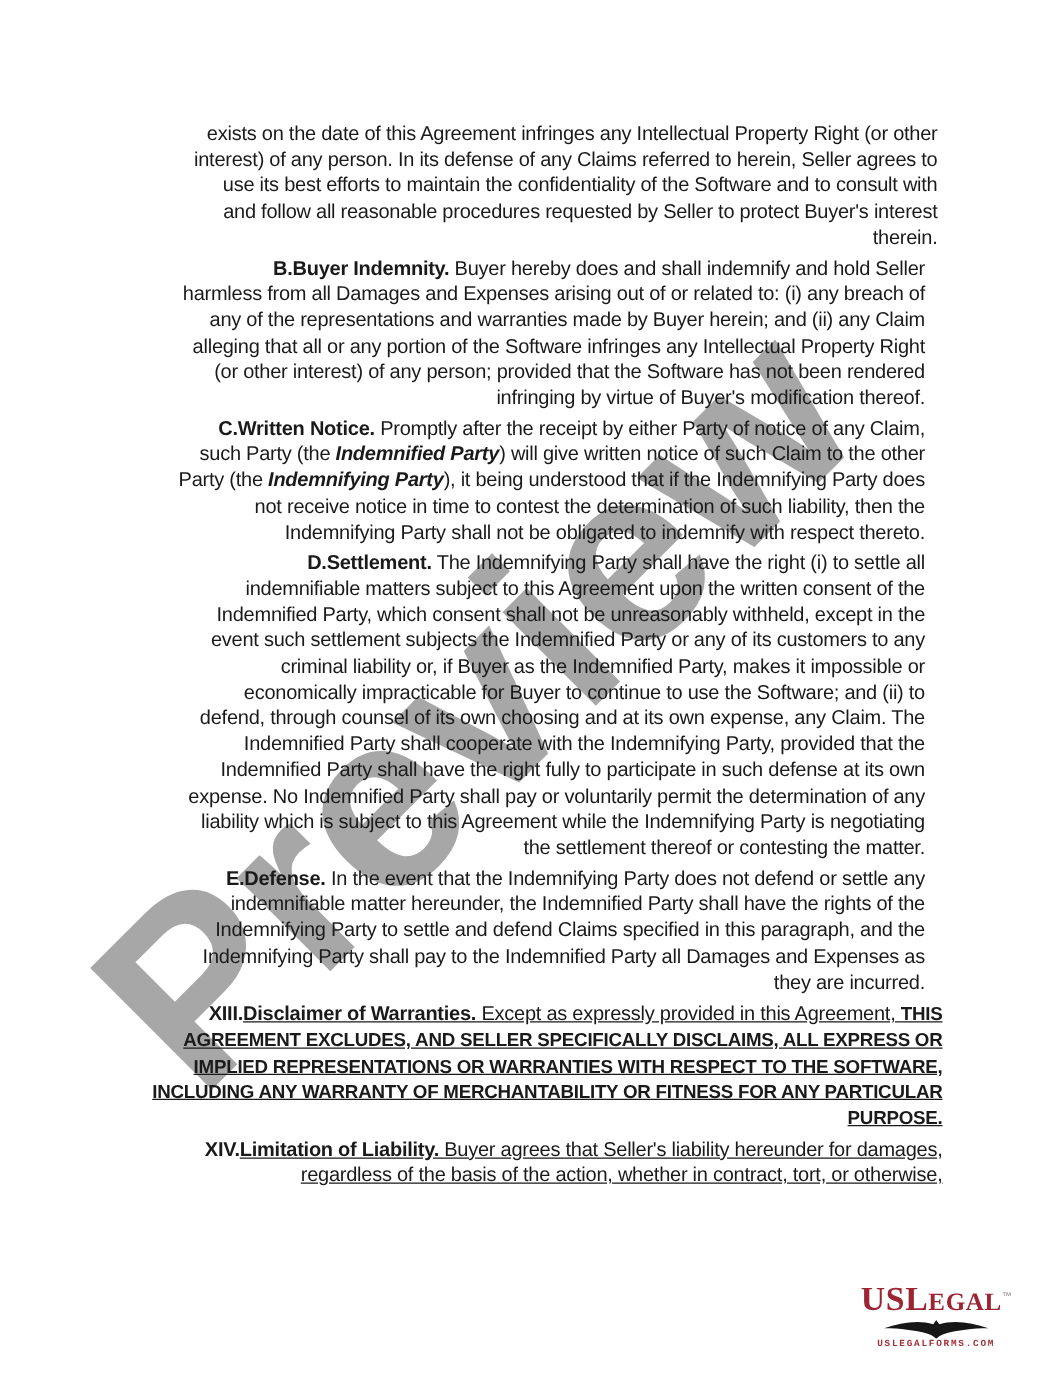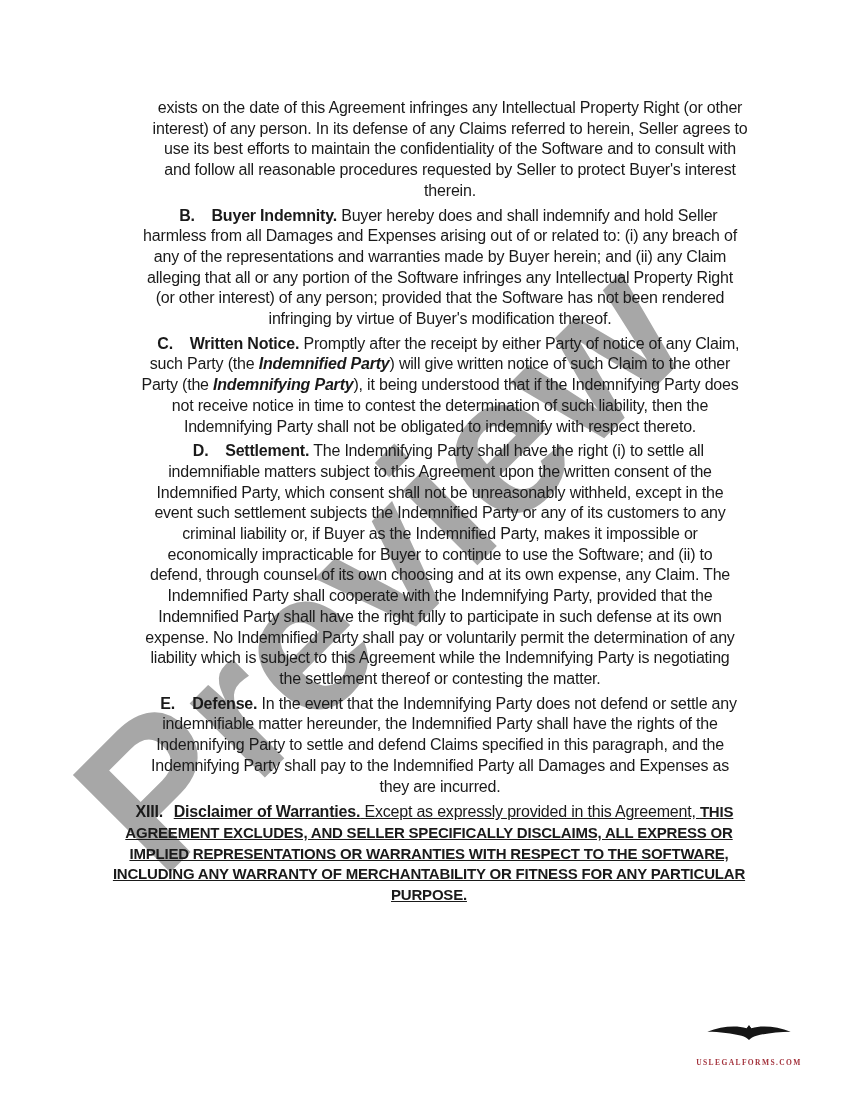--- a/index.html
+++ b/index.html
@@ -33,21 +33,21 @@
     left:100px;top:0;
     width:650px;
     padding-top:98px;
     z-index:2;
   }
   .para{
     margin:0 0 4px 0;
     font-size:16px;
     line-height:20.7px;
     letter-spacing:-0.2px;
-    text-align:center;
+    text-align:right;
   }
   .para.continuation{margin-left:50px;width:600px;}
   .para.lettered{margin-left:40px;width:600px;}
   .para.roman{margin-left:4px;width:650px;margin-top:5px;text-decoration:underline;}
   .plabel{
     display:inline-block;
     width:49px;
     font-weight:bold;
   }
   .s-normal{font-weight:normal;font-style:normal;}
@@ -70,22 +70,22 @@
   }
   .brand-big{font-size:27px;font-weight:bold;letter-spacing:0.5px;}
   .brand-small{font-size:20px;font-weight:bold;letter-spacing:0.5px;}
   .brand-tm{
     font-family:"Liberation Sans",sans-serif;
     font-size:8px;color:#8a8a8a;
     vertical-align:top;position:relative;top:-2px;
   }
   .eagle{display:block;margin:0 auto;margin-top:-1px;}
   .tagline{
-    margin-top:18px;
-    font-family:Liberation Serif, serif;
+    margin-top:1px;
+    font-family:Liberation Mono, monospace;
     font-size:7.5px;
     font-weight:bold;
     letter-spacing:1.4px;
     color:#a3323c;
     white-space:nowrap;
   }
 </style>
 </head>
 <body>
 
@@ -93,23 +93,26 @@
 
   <div class="watermark">Preview</div>
 
   <main class="doc">
       <p class="para continuation"><span class="s-normal">exists on the date of this Agreement infringes any Intellectual Property Right (or other interest) of any person. In its defense of any Claims referred to herein, Seller agrees to use its best efforts to maintain the confidentiality of the Software and to consult with and follow all reasonable procedures requested by Seller to protect Buyer's interest therein.</span></p>
       <p class="para lettered"><span class="plabel">B.</span><span class="s-bold">Buyer Indemnity.</span><span class="s-normal"> Buyer hereby does and shall indemnify and hold Seller harmless from all Damages and Expenses arising out of or related to: (i) any breach of any of the representations and warranties made by Buyer herein; and (ii) any Claim alleging that all or any portion of the Software infringes any Intellectual Property Right (or other interest) of any person; provided that the Software has not been rendered infringing by virtue of Buyer's modification thereof.</span></p>
       <p class="para lettered"><span class="plabel">C.</span><span class="s-bold">Written Notice.</span><span class="s-normal"> Promptly after the receipt by either Party of notice of any Claim, such Party (the </span><span class="s-italic">Indemnified Party</span><span class="s-normal">) will give written notice of such Claim to the other Party (the </span><span class="s-italic">Indemnifying Party</span><span class="s-normal">), it being understood that if the Indemnifying Party does not receive notice in time to contest the determination of such liability, then the Indemnifying Party shall not be obligated to indemnify with respect thereto.</span></p>
       <p class="para lettered"><span class="plabel">D.</span><span class="s-bold">Settlement.</span><span class="s-normal"> The Indemnifying Party shall have the right (i) to settle all indemnifiable matters subject to this Agreement upon the written consent of the Indemnified Party, which consent shall not be unreasonably withheld, except in the event such settlement subjects the Indemnified Party or any of its customers to any criminal liability or, if Buyer as the Indemnified Party, makes it impossible or economically impracticable for Buyer to continue to use the Software; and (ii) to defend, through counsel of its own choosing and at its own expense, any Claim. The Indemnified Party shall cooperate with the Indemnifying Party, provided that the Indemnified Party shall have the right fully to participate in such defense at its own expense. No Indemnified Party shall pay or voluntarily permit the determination of any liability which is subject to this Agreement while the Indemnifying Party is negotiating the settlement thereof or contesting the matter.</span></p>
       <p class="para lettered"><span class="plabel">E.</span><span class="s-bold">Defense.</span><span class="s-normal"> In the event that the Indemnifying Party does not defend or settle any indemnifiable matter hereunder, the Indemnified Party shall have the rights of the Indemnifying Party to settle and defend Claims specified in this paragraph, and the Indemnifying Party shall pay to the Indemnified Party all Damages and Expenses as they are incurred.</span></p>
       <p class="para roman"><span class="plabel">XIII.</span><span class="s-bold">Disclaimer of Warranties.</span><span class="s-normal"> Except as expressly provided in this Agreement, </span><span class="s-boldcaps">THIS AGREEMENT EXCLUDES, AND SELLER SPECIFICALLY DISCLAIMS, ALL EXPRESS OR IMPLIED REPRESENTATIONS OR WARRANTIES WITH RESPECT TO THE SOFTWARE, INCLUDING ANY WARRANTY OF MERCHANTABILITY OR FITNESS FOR ANY PARTICULAR PURPOSE.</span></p>
+      <p class="para roman"><span class="plabel">XIV.</span><span class="s-bold">Limitation of Liability.</span><span class="s-normal"> Buyer agrees that Seller's liability hereunder for damages, regardless of the basis of the action, whether in contract, tort, or otherwise,</span></p>
     </main>
 
   <div class="logo">
+    <div class="brand-line"><span class="brand-big">US</span><span class="brand-big">L</span><span class="brand-small">EGAL</span><span class="brand-tm">™</span>
+    </div>
     <svg class="eagle" width="86" height="15" viewBox="0 0 100 18" xmlns="http://www.w3.org/2000/svg">
       <path fill="#161616" d="M50 1 L53 4 C66 0 84 2 100 8 C85 8 70 10 59 13 C55 14 52 16 50 18 C48 16 45 14 41 13 C30 10 15 8 0 8 C16 2 34 0 47 4 Z"></path>
       <path fill="#161616" d="M50 0 L52 3 L50 5 L48 3 Z"></path>
     </svg>
     <div class="tagline">USLEGALFORMS.COM</div>
   </div>
 
 </div>
 
 </body></html>

